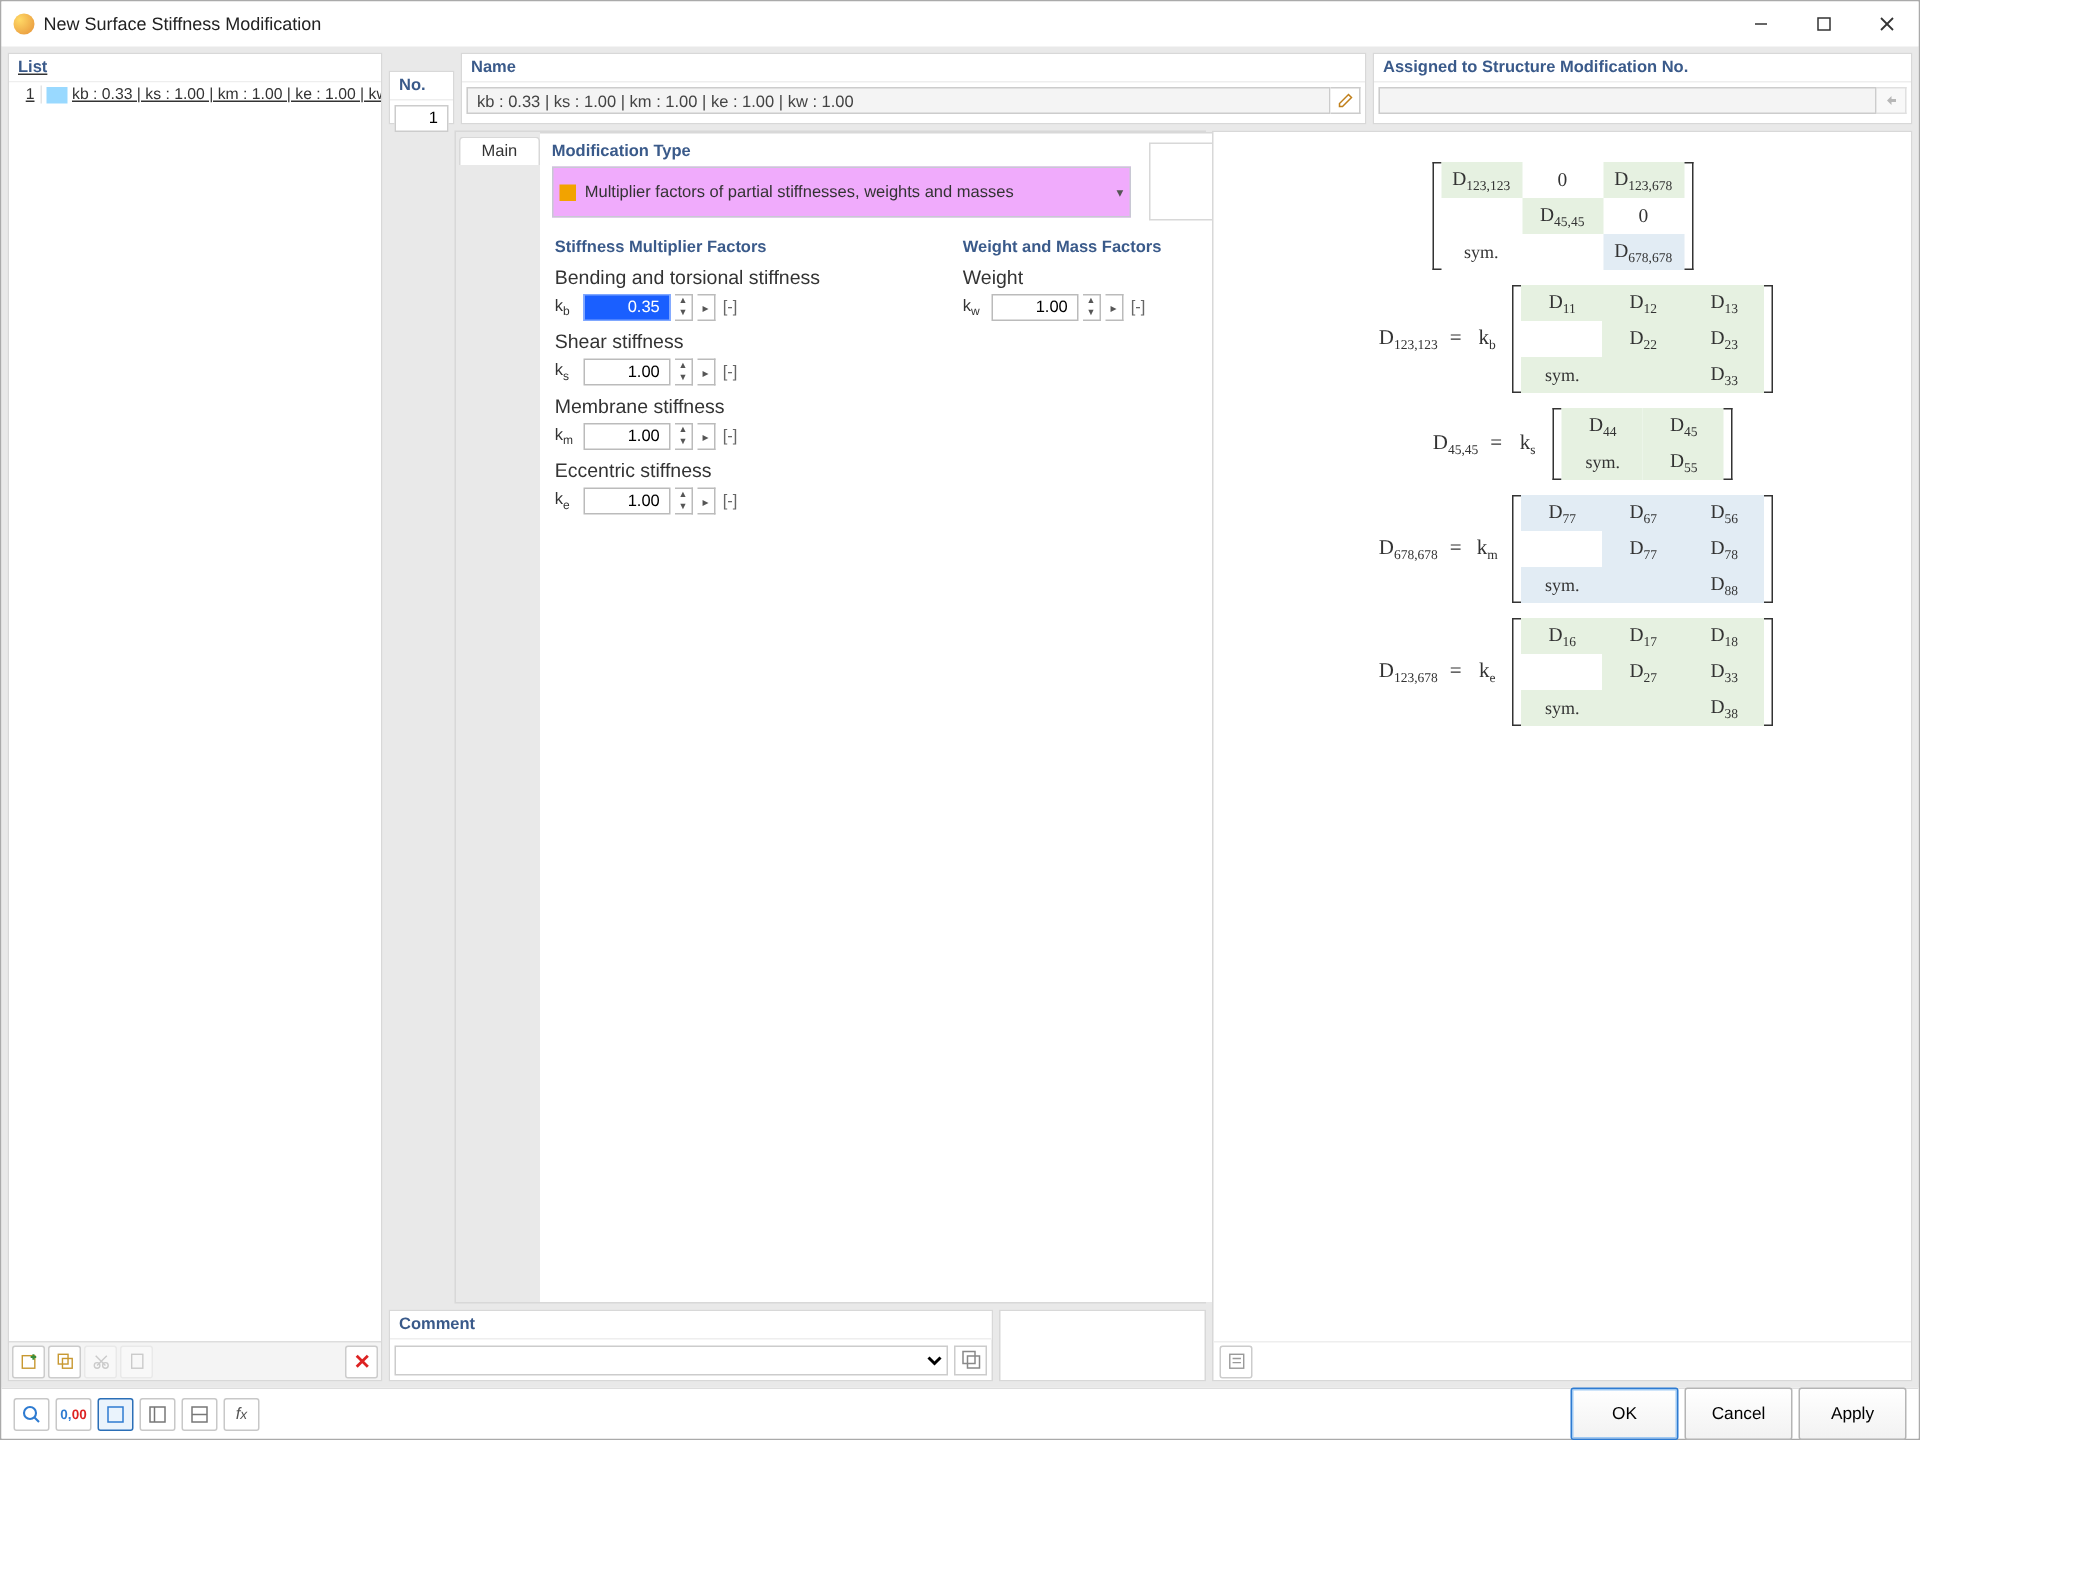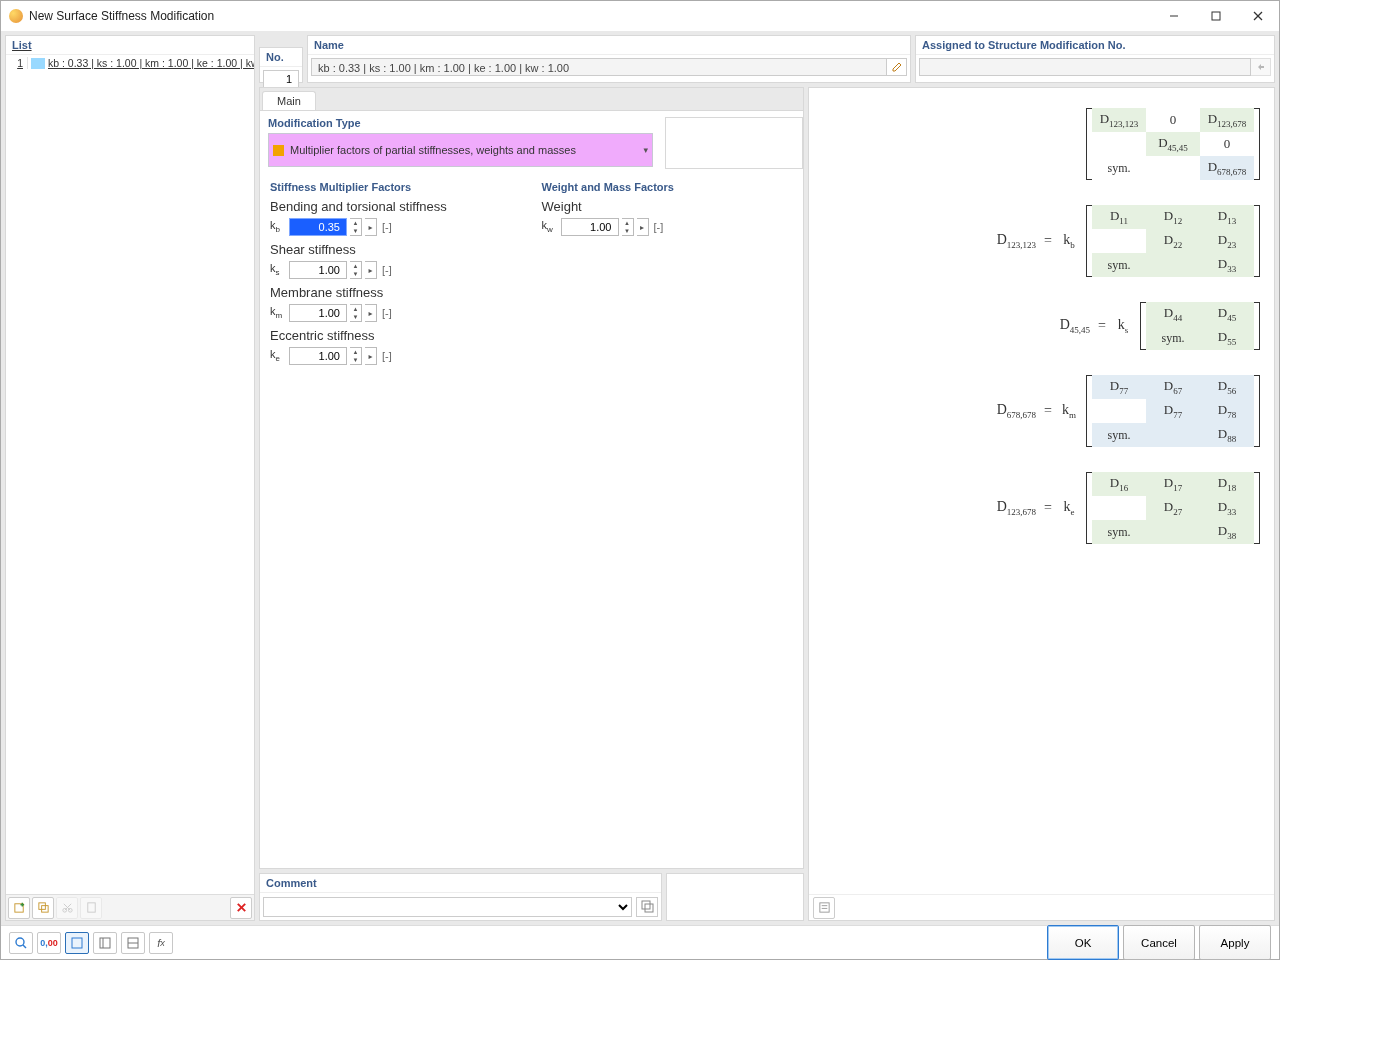--- a/index.html
+++ b/index.html
@@ -33,21 +33,21 @@
 .name-panel { flex: 1; }
 .name-row { display: flex; align-items: center; gap: 0; padding: 3px; }
 .name-row .namefield { flex: 1; height: 18px; border: 1px solid #ccc; background: #f4f4f4; padding: 0 6px; font-size: 11px; line-height: 18px; color: #444; }
 .name-row .editbtn { width: 20px; height: 18px; border: 1px solid #ccc; border-left: none; display: flex; align-items: center; justify-content: center; background: #fff; }
 .assigned-panel { width: 360px; }
 .assigned-row { display: flex; align-items: center; padding: 3px; gap: 0; }
 .assigned-row .afield { flex: 1; height: 18px; border: 1px solid #ccc; background: #f4f4f4; }
 .assigned-row .abtn { width: 20px; height: 18px; border: 1px solid #ccc; border-left: none; background: #f4f4f4; display:flex;align-items:center;justify-content:center;opacity:.6; }
 .bodyrow { flex: 1; display: flex; gap: 4px; min-height: 0; }
 .editcol { width: 545px; display: flex; flex-direction: column; gap: 4px; }
-.tabhost { flex: 1; display: flex; flex-direction: column; background: #e9e9e9; border: 1px solid #d8d8d8; }
+.tabhost { flex: 1; display: flex; flex-direction: row; background: #e9e9e9; border: 1px solid #d8d8d8; margin-left: 44px; }
 .tabs { display: flex; height: 22px; align-items: flex-end; padding-left: 2px; }
 .tab { padding: 3px 14px; font-size: 11px; background: #fff; border: 1px solid #d8d8d8; border-bottom: none; border-radius: 3px 3px 0 0; color: #333; }
 .tabbody { flex: 1; background: #fff; border-top: 1px solid #d8d8d8; display: flex; flex-direction: column; }
 .mtype { padding: 6px 8px 8px; }
 .sec-h { font-size: 11px; font-weight: 600; color: #3a5a8a; margin-bottom: 4px; }
 .dropdown { display: flex; align-items: center; height: 34px; border: 1px solid #c8c8d4; background: #f0abfc; padding: 0 4px; gap: 6px; }
 .dropdown .swatch { width: 11px; height: 11px; background: #f2a300; }
 .dropdown .dtxt { flex: 1; font-size: 11px; color: #333; }
 .dropdown .dcaret { font-size: 9px; color: #555; }
 .formgrid { display: flex; gap: 0; }
@@ -62,21 +62,21 @@
 .spin span { flex: 1; font-size: 6px; display: flex; align-items: center; justify-content: center; color: #555; }
 .mini { width: 12px; height: 18px; border: 1px solid #bbb; border-left: none; display: flex; align-items: center; justify-content: center; font-size: 8px; color: #555; }
 .unit { font-size: 11px; color: #666; margin-left: 2px; }
 .spacer138 { width: 138px; height: 100%; background: #fff; border: 1px solid #d8d8d8; }
 .commentrow { display: flex; gap: 4px; height: 48px; }
 .commentpanel { flex: 1; display: flex; flex-direction: column; }
 .commentbody { flex: 1; padding: 3px; display: flex; align-items: center; gap: 4px; }
 .commentbody select { flex: 1; height: 20px; border: 1px solid #ccc; font-size: 11px; background: #fff; }
 .commentbody .cbtn { width: 22px; height: 20px; border: 1px solid #ccc; background: #fff; display: flex; align-items: center; justify-content: center; }
 .preview { flex: 1; background: #fff; border: 1px solid #d8d8d8; display: flex; flex-direction: column; }
-.preview-body { flex: 1; padding: 20px 14px; font-family: "Cambria Math", Georgia, serif; color: #333; overflow: auto; display: flex; flex-direction: column; gap: 25px; }
+.preview-body { flex: 1; padding: 20px 14px; font-family: "Cambria Math", Georgia, serif; color: #333; overflow: auto; display: flex; flex-direction: column; gap: 10px; align-items: center; }
 .preview-tb { height: 26px; border-top: 1px solid #eee; display:flex; align-items:center; padding:0 4px; }
 .mtx-eq { display: flex; align-items: center; justify-content: flex-end; gap: 8px; font-size: 14px; }
 .mtx-eq .lhs { min-width: 58px; text-align: right; }
 .mtx-eq .coef { min-width: 18px; text-align: center; }
 .mtx-eq sub { font-size: 9px; }
 .bracket { display: flex; align-items: stretch; }
 .bracket .bl, .bracket .br { width: 6px; border: 1.5px solid #333; }
 .bracket .bl { border-right: none; }
 .bracket .br { border-left: none; }
 .bracket table { border-collapse: collapse; }

